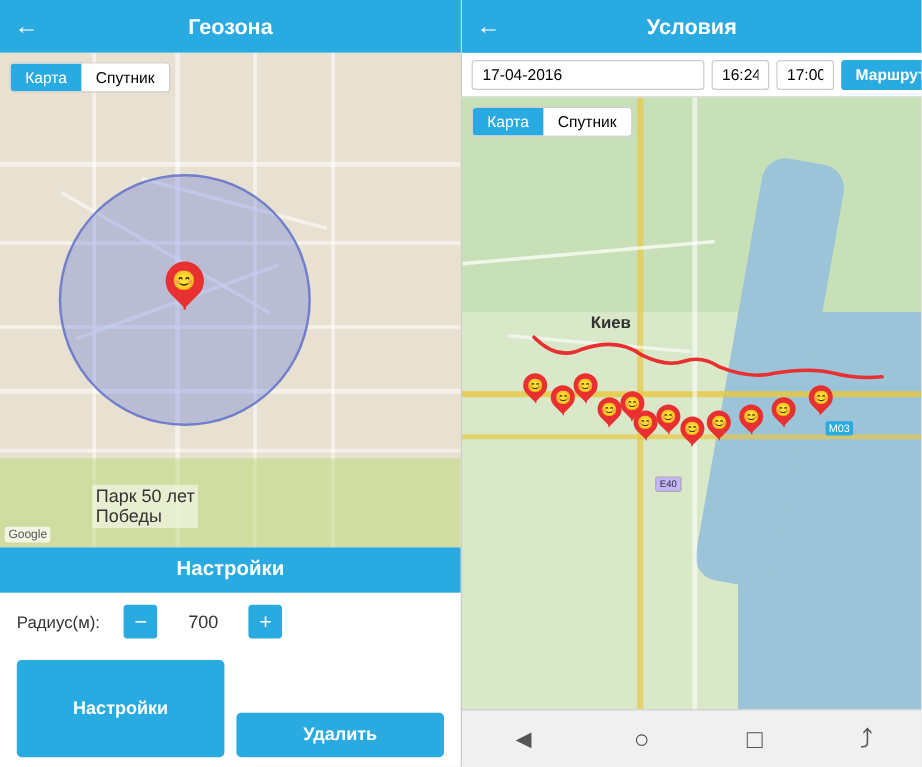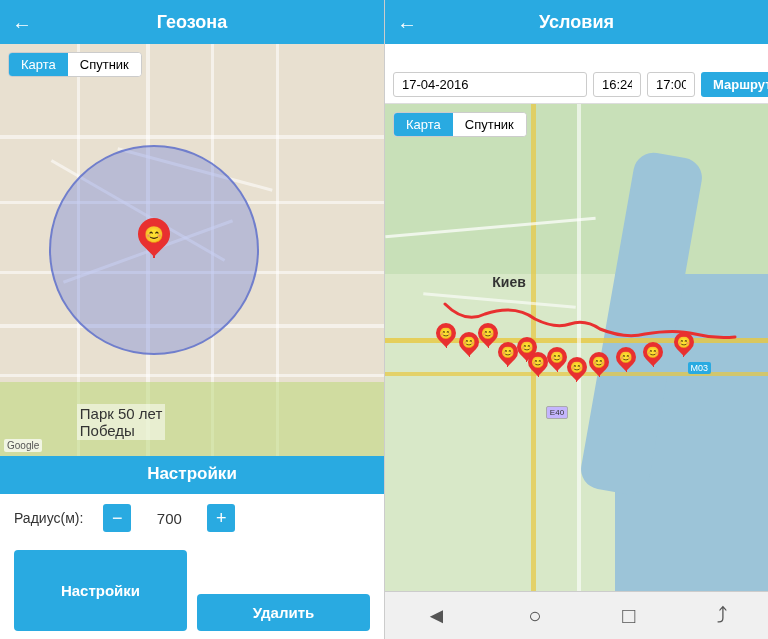--- a/index.html
+++ b/index.html
@@ -244,25 +244,25 @@
 
     .right-header .back-arrow {
       position: absolute;
       left: 12px;
       font-size: 20px;
     }
 
     .right-toolbar {
       background: white;
       display: flex;
-      align-items: flex-end;
+      align-items: center;
       padding: 6px 8px;
       gap: 6px;
       border-bottom: 1px solid #ddd;
-      height: 60px;
+      height: 37px;
     }
 
     .date-input {
       border: 1px solid #ccc;
       padding: 4px 8px;
       font-size: 13px;
       border-radius: 3px;
       background: white;
     }
 

